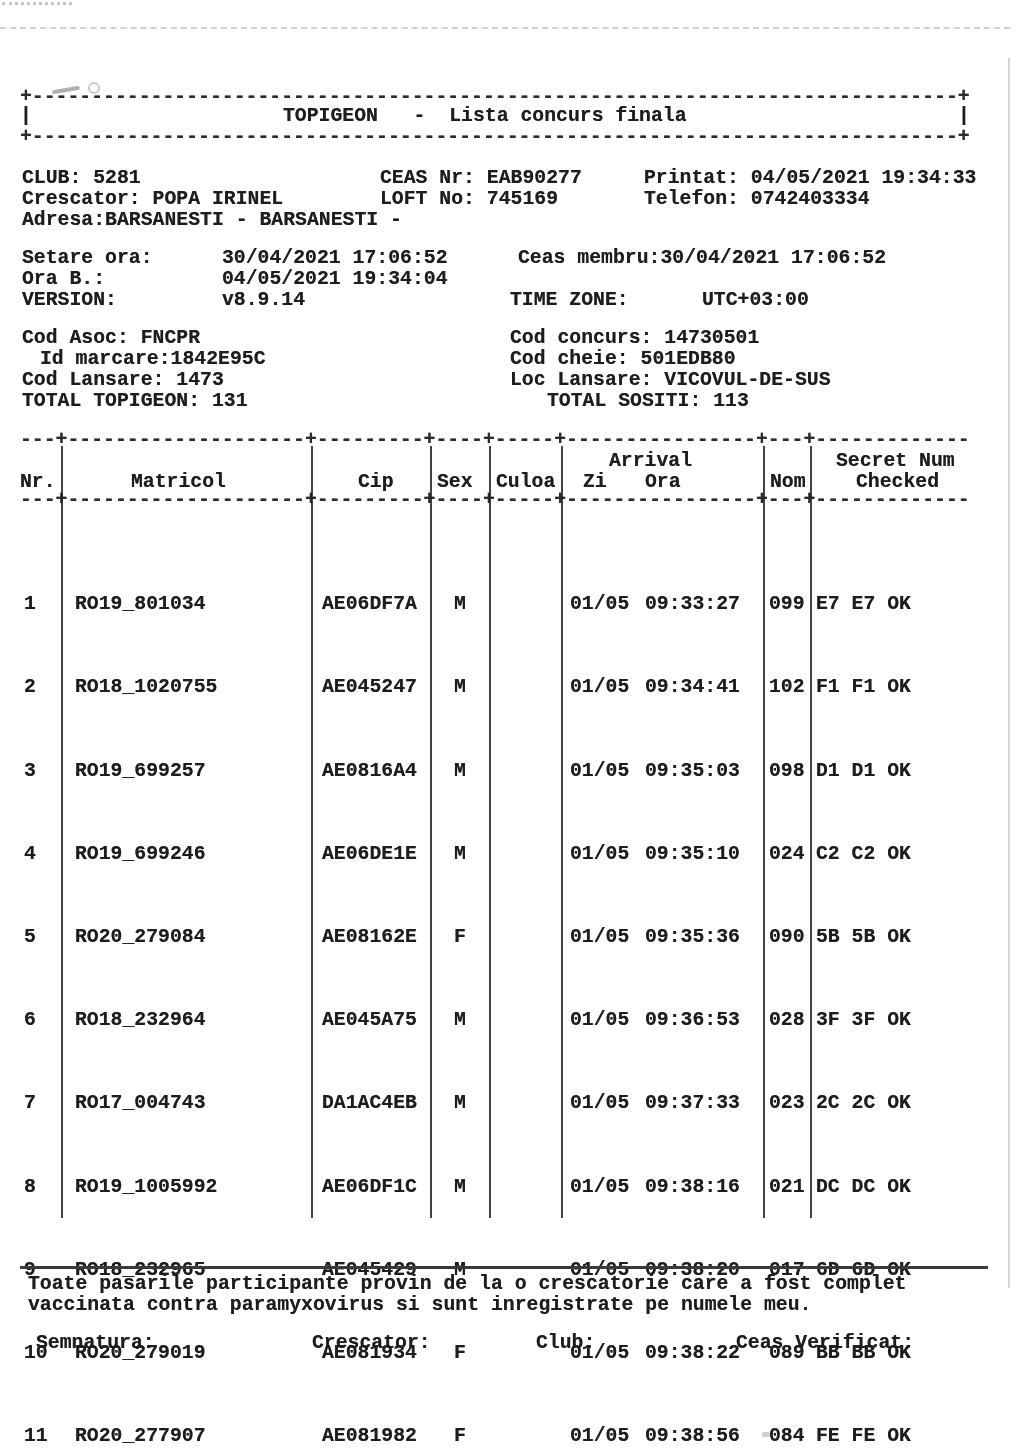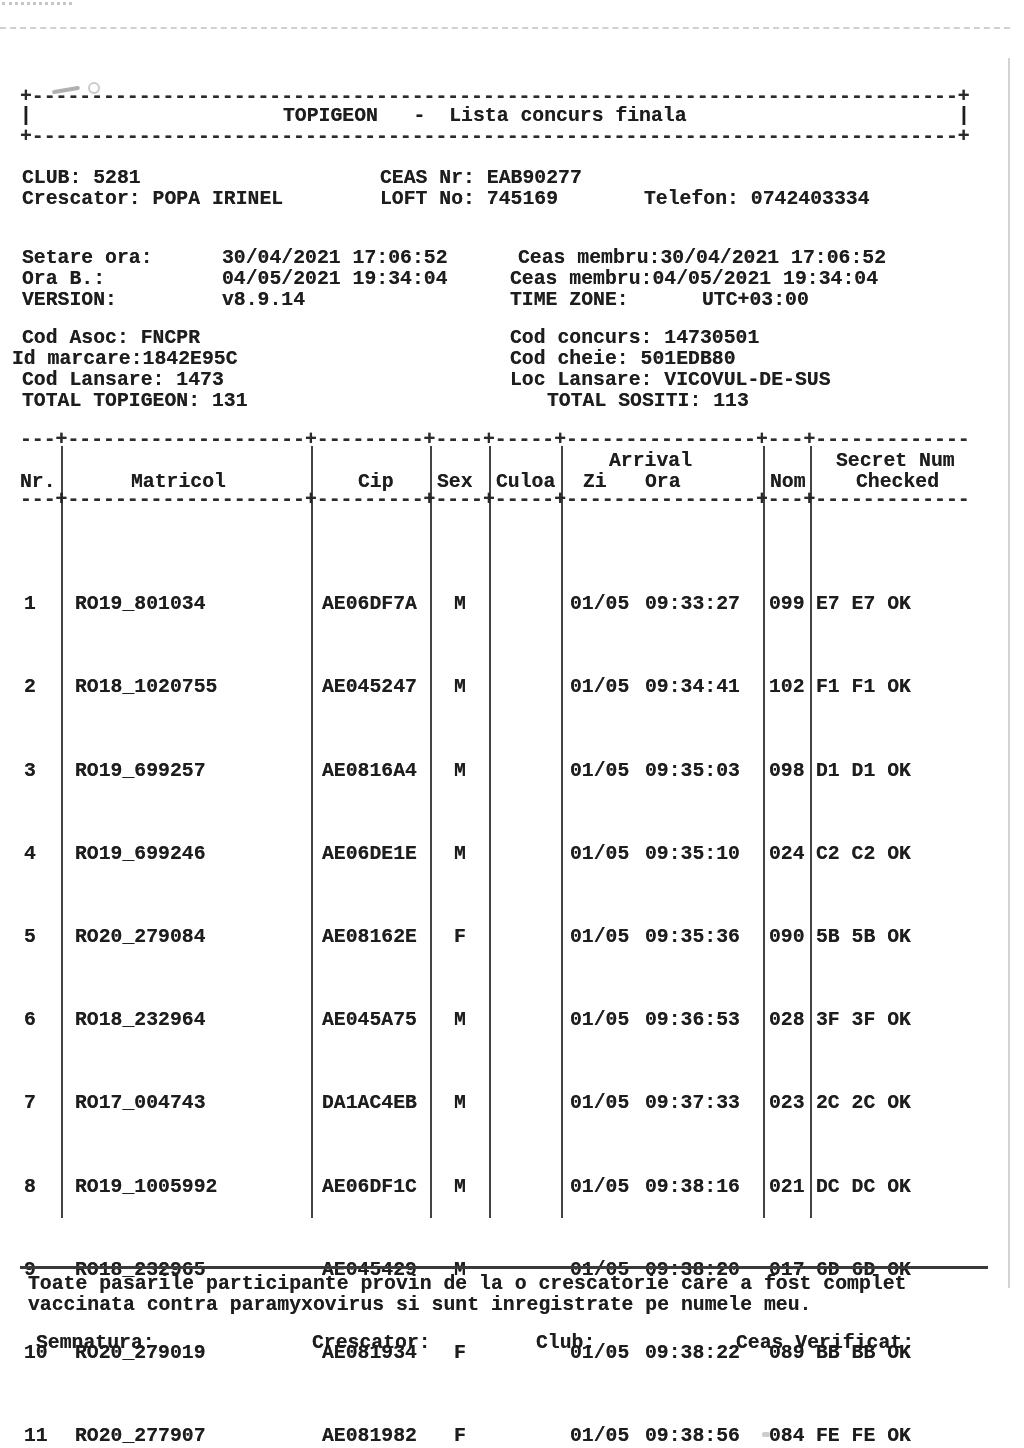--- a/index.html
+++ b/index.html
@@ -54,40 +54,41 @@
   
   <div class="line dash" style="left:20px; top:87px;">+------------------------------------------------------------------------------+</div>
   <div class="line" style="left:20px;  top:106px;">|</div>
   <div class="line" style="left:283px; top:106px;">TOPIGEON   -  Lista concurs finala</div>
   <div class="line" style="left:958px; top:106px;">|</div>
   <div class="line dash" style="left:20px; top:127px;">+------------------------------------------------------------------------------+</div>
 
   
   <div class="line" style="left:22px; top:168px;text-align:center;"><span>CLUB: </span><span>5281</span></div>
   <div class="line" style="left:380px; top:168px;"><span>CEAS Nr: </span><span>EAB90277</span></div>
+  <div class="line" style="left:644px; top:168px;"><span>Printat: </span><span>04/05/2021 19:34:33</span></div>
   <div class="line" style="left:22px; top:189px;"><span>Crescator: </span><span>POPA IRINEL</span></div>
   <div class="line" style="left:380px; top:189px;"><span>LOFT No: </span><span>745169</span></div>
   <div class="line" style="left:644px; top:189px;"><span>Telefon: </span><span>0742403334</span></div>
+  <div class="line" style="left:22px; top:210px;"><span>Adresa:</span><span>BARSANESTI - BARSANESTI -</span></div>
 
   
   <div class="line" style="left:22px;  top:248px;">Setare ora:</div>
   <div class="line" style="left:222px; top:248px;">30/04/2021 17:06:52</div>
   <div class="line" style="left:510px; top:248px;margin-left:8px;"><span>Ceas membru:</span><span>30/04/2021 17:06:52</span></div>
   <div class="line" style="left:22px;  top:269px;">Ora B.:</div>
   <div class="line" style="left:222px; top:269px;">04/05/2021 19:34:04</div>
-  <div class="line" style="left:510px; top:269px;"><span>Ceas membru:</span><span>04/05/2021 19:34:04</span></div>
   <div class="line" style="left:22px;  top:290px;">VERSION:</div>
   <div class="line" style="left:222px; top:290px;">v8.9.14</div>
   <div class="line" style="left:510px; top:290px;">TIME ZONE:</div>
   <div class="line" style="left:702px; top:290px;">UTC+03:00</div>
 
   
   <div class="line" style="left:22px;  top:328px;"><span>Cod Asoc: </span><span>FNCPR</span></div>
   <div class="line" style="left:510px; top:328px;"><span>Cod concurs: </span><span>14730501</span></div>
-  <div class="line" style="left:12px;  top:349px;"><span>Id marcare:</span><span>1842E95C</span></div>
+  <div class="line" style="left:40px;  top:349px;"><span>Id marcare:</span><span>1842E95C</span></div>
   <div class="line" style="left:510px; top:349px;"><span>Cod cheie: </span><span>501EDB80</span></div>
   <div class="line" style="left:22px;  top:370px;"><span>Cod Lansare: </span><span>1473</span></div>
   <div class="line" style="left:510px; top:370px;"><span>Loc Lansare: </span><span>VICOVUL-DE-SUS</span></div>
   <div class="line" style="left:22px;  top:391px;"><span>TOTAL TOPIGEON: </span><span>131</span></div>
   <div class="line" style="left:510px; top:391px;margin-left:37px;"><span>TOTAL SOSITI: </span><span>113</span></div>
 
   
   <div class="line dash" style="left:20px; top:430px;">---+--------------------+---------+----+-----+----------------+---+-------------</div>
 
   <div class="line" style="left:609px; top:451px;">Arrival</div>

